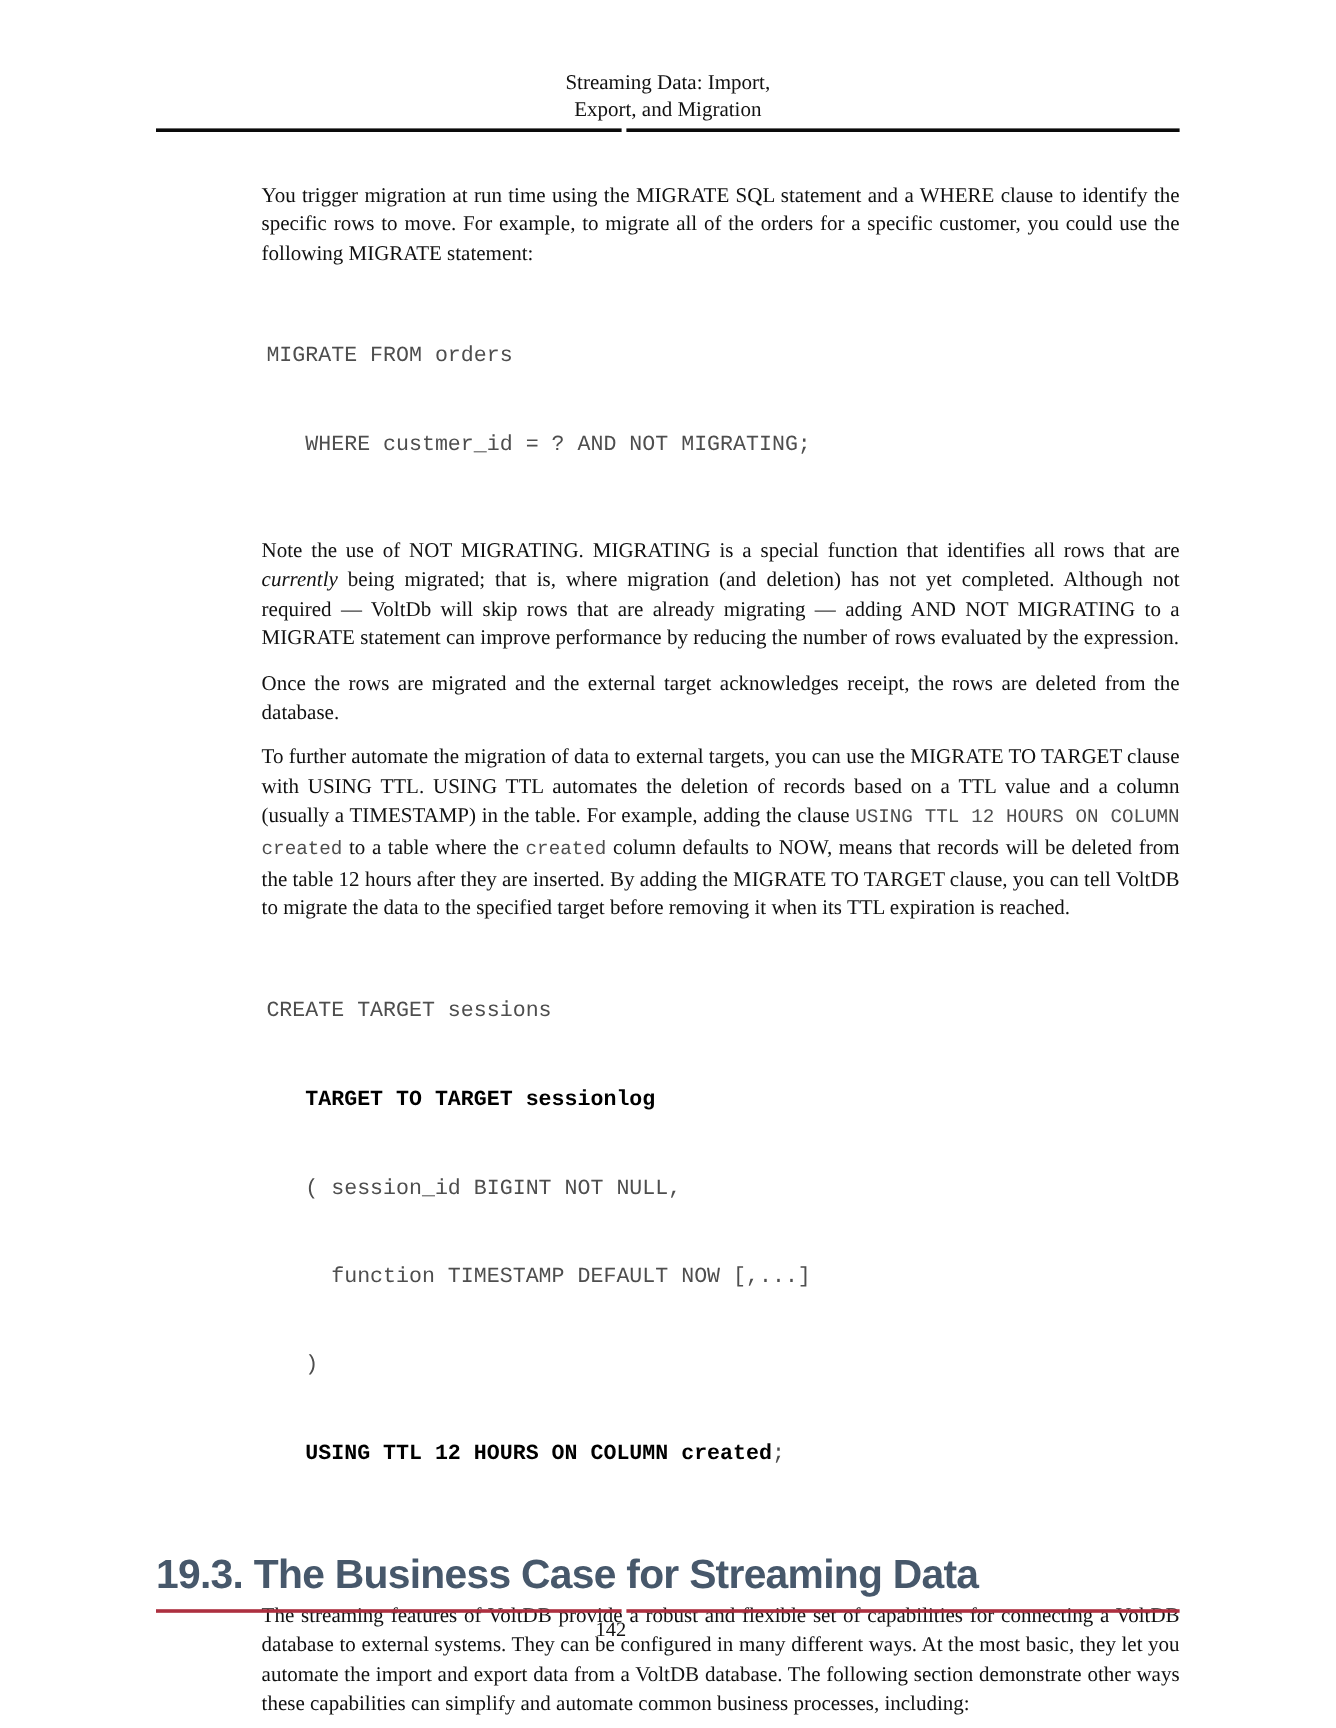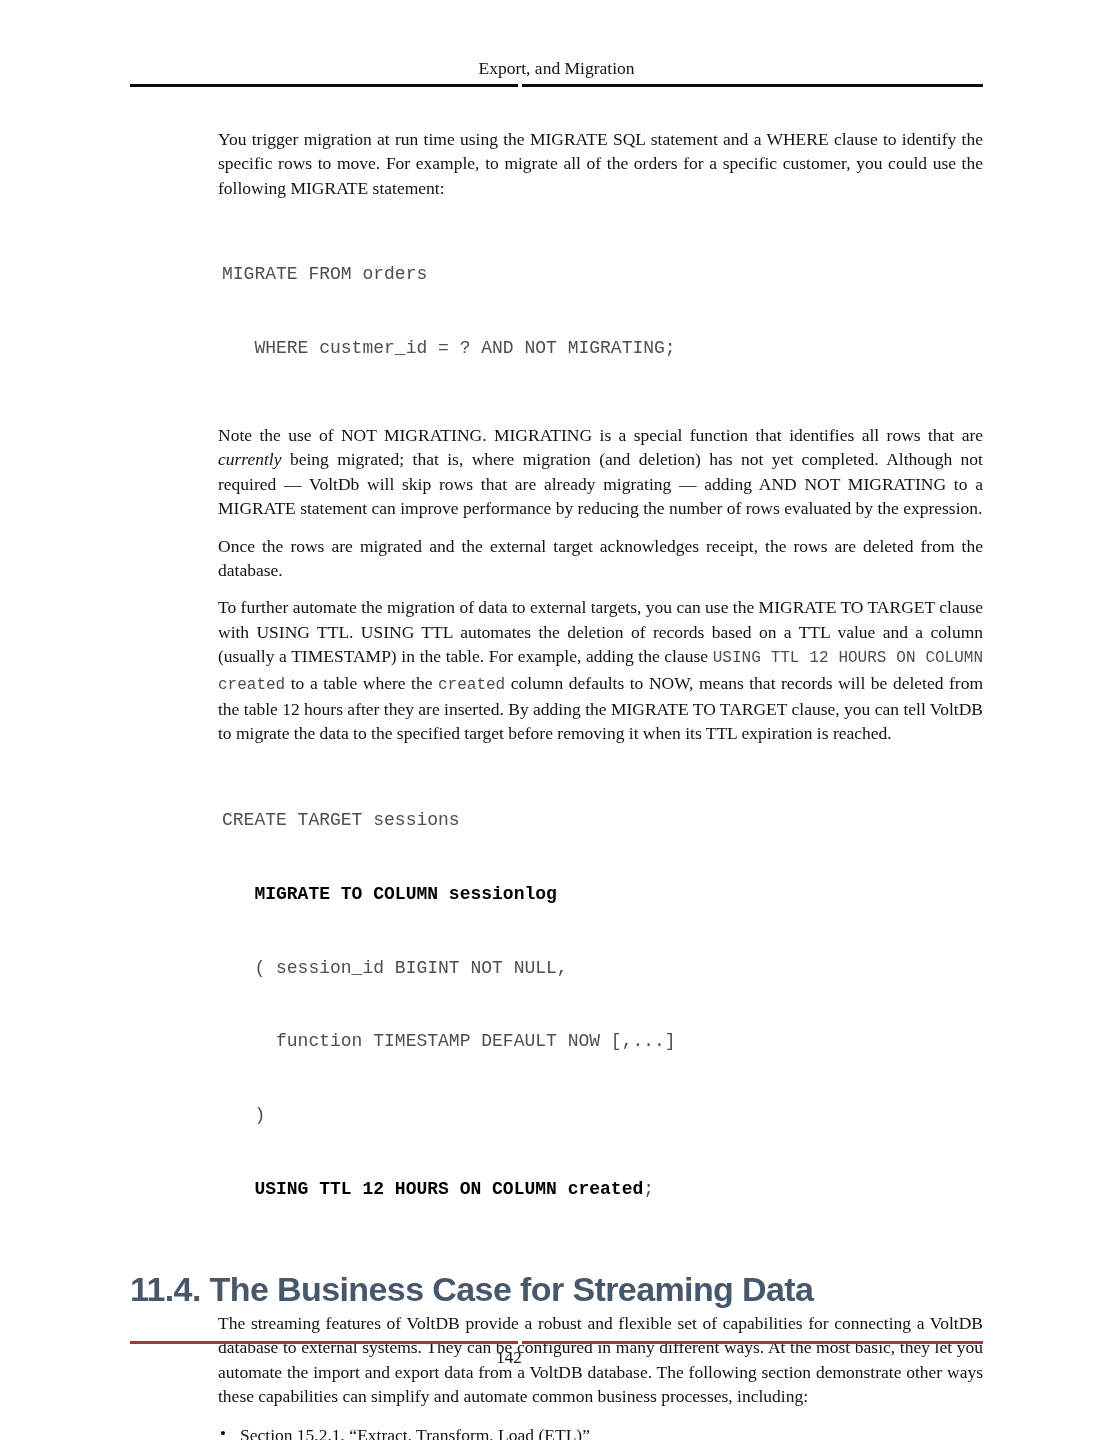--- a/index.html
+++ b/index.html
@@ -101,20 +101,21 @@
     margin-top:4px;
     color:#111111;
   }
 </style>
 </head>
 <body>
 
 <div class="page">
 
   <div class="running-header">
+    <div>Streaming Data: Import,</div>
     <div>Export, and Migration</div>
   </div>
   <div class="rule header-rule">
     <div class="seg-left"></div>
     <div class="seg-gap"></div>
     <div class="seg-right"></div>
   </div>
 
   <div class="body-col">
 
@@ -126,29 +127,29 @@
     </div>
 
     <p class="body-para"><span>Note the use of NOT MIGRATING. MIGRATING is a special function that identifies all rows that are </span><i>currently</i><span> being migrated; that is, where migration (and deletion) has not yet completed. Although not required — VoltDb will skip rows that are already migrating — adding AND NOT MIGRATING to a MIGRATE statement can improve performance by reducing the number of rows evaluated by the expression.</span></p>
 
     <p class="body-para">Once the rows are migrated and the external target acknowledges receipt, the rows are deleted from the database.</p>
 
     <p class="body-para"><span>To further automate the migration of data to external targets, you can use the MIGRATE TO TARGET clause with USING TTL. USING TTL automates the deletion of records based on a TTL value and a column (usually a TIMESTAMP) in the table. For example, adding the clause </span><code class="inline-code">USING TTL 12 HOURS ON COLUMN created</code><span> to a table where the </span><code class="inline-code">created</code><span> column defaults to NOW, means that records will be deleted from the table 12 hours after they are inserted. By adding the MIGRATE TO TARGET clause, you can tell VoltDB to migrate the data to the specified target before removing it when its TTL expiration is reached.</span></p>
 
     <div class="code-block">
       <div class="code-line">CREATE TARGET sessions</div>
-      <div class="code-line"><b>   MIGRATE TO COLUMN sessionlog</b></div>
+      <div class="code-line"><b>   TARGET TO TARGET sessionlog</b></div>
       <div class="code-line">   ( session_id BIGINT NOT NULL,</div>
       <div class="code-line">     function TIMESTAMP DEFAULT NOW [,...]</div>
       <div class="code-line">   )</div>
       <div class="code-line"><b>   USING TTL 12 HOURS ON COLUMN created</b><span>;</span></div>
     </div>
   </div>
 
-  <h1 class="section-heading">11.4. The Business Case for Streaming Data</h1>
+  <h1 class="section-heading">19.3. The Business Case for Streaming Data</h1>
 
   <div class="body-col">
     <p class="body-para" style="margin-top:2px;">The streaming features of VoltDB provide a robust and flexible set of capabilities for connecting a VoltDB database to external systems. They can be configured in many different ways. At the most basic, they let you automate the import and export data from a VoltDB database. The following section demonstrate other ways these capabilities can simplify and automate common business processes, including:</p>
 
     <ul class="section-list">
       <li><span class="bullet-dot">•</span><span>Section 15.2.1, “Extract, Transform, Load (ETL)”</span></li>
 
     </ul>
   </div>
 

